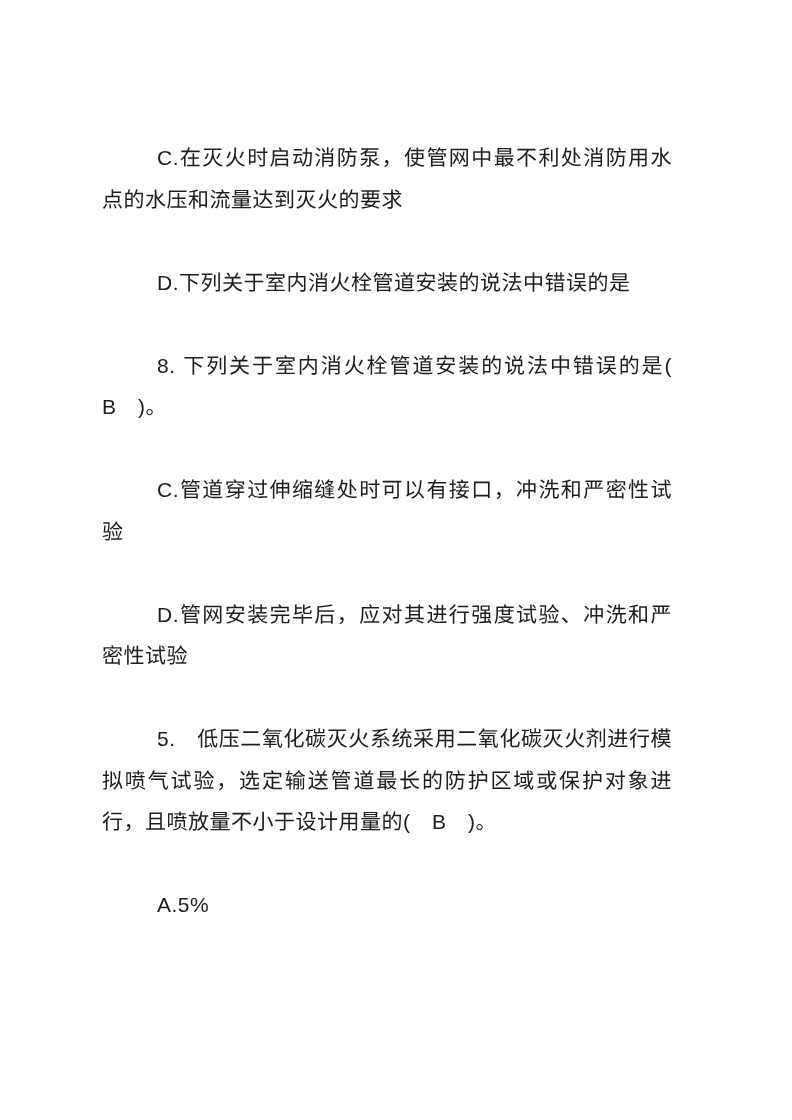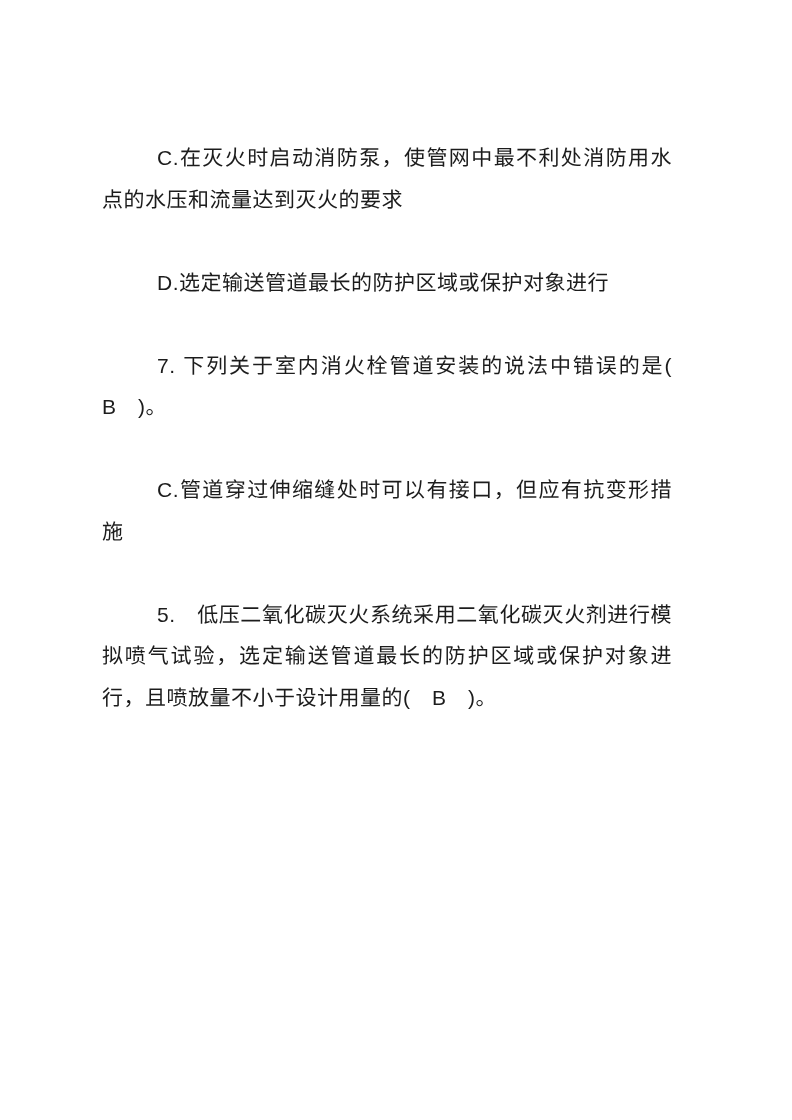--- a/index.html
+++ b/index.html
@@ -34,18 +34,20 @@
   .para:last-child {
     margin-bottom: 0;
   }
 </style>
 </head>
 <body>
 
 <div class="page" style="background: rgb(255, 255, 255);">
   <div class="text-block" style="color: rgb(28, 28, 28);">
       <p class="para">C.在灭火时启动消防泵，使管网中最不利处消防用水点的水压和流量达到灭火的要求</p>
-      <p class="para">D.选定输送管道最长的防护区域或保护对象进行</p>
-      <p class="para">7. 下列关于室内消火栓管道安装的说法中错误的是(　B　)。</p>
-      <p class="para">C.管道穿过伸缩缝处时可以有接口，但应有抗变形措施</p>
+      <p class="para">D.下列关于室内消火栓管道安装的说法中错误的是</p>
+      <p class="para">8. 下列关于室内消火栓管道安装的说法中错误的是(　B　)。</p>
+      <p class="para">C.管道穿过伸缩缝处时可以有接口，冲洗和严密性试验</p>
+      <p class="para">D.管网安装完毕后，应对其进行强度试验、冲洗和严密性试验</p>
       <p class="para">5.　低压二氧化碳灭火系统采用二氧化碳灭火剂进行模拟喷气试验，选定输送管道最长的防护区域或保护对象进行，且喷放量不小于设计用量的(　B　)。</p>
+      <p class="para">A.5%</p>
     </div>
 </div>
 
 </body></html>

